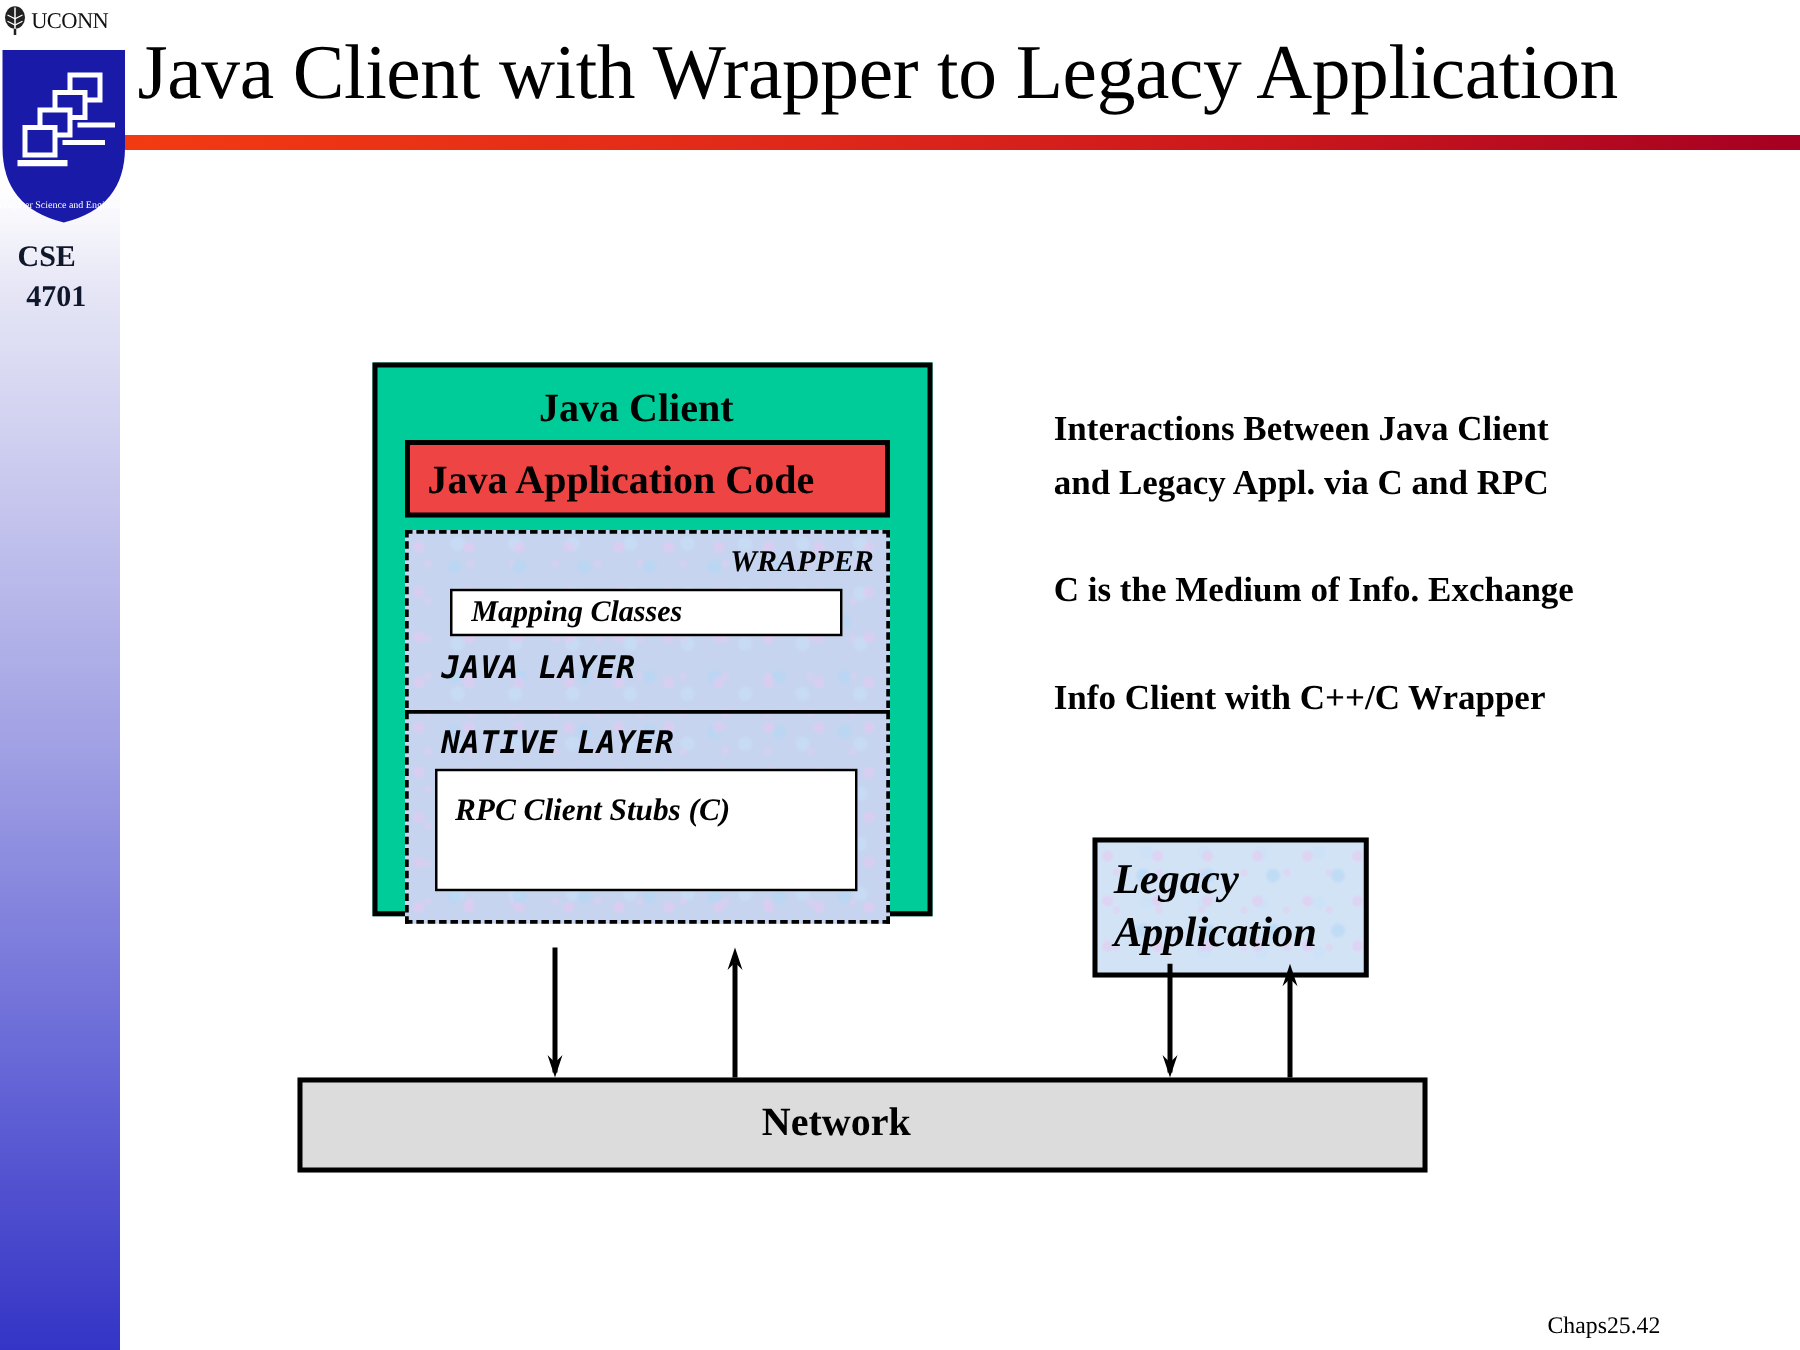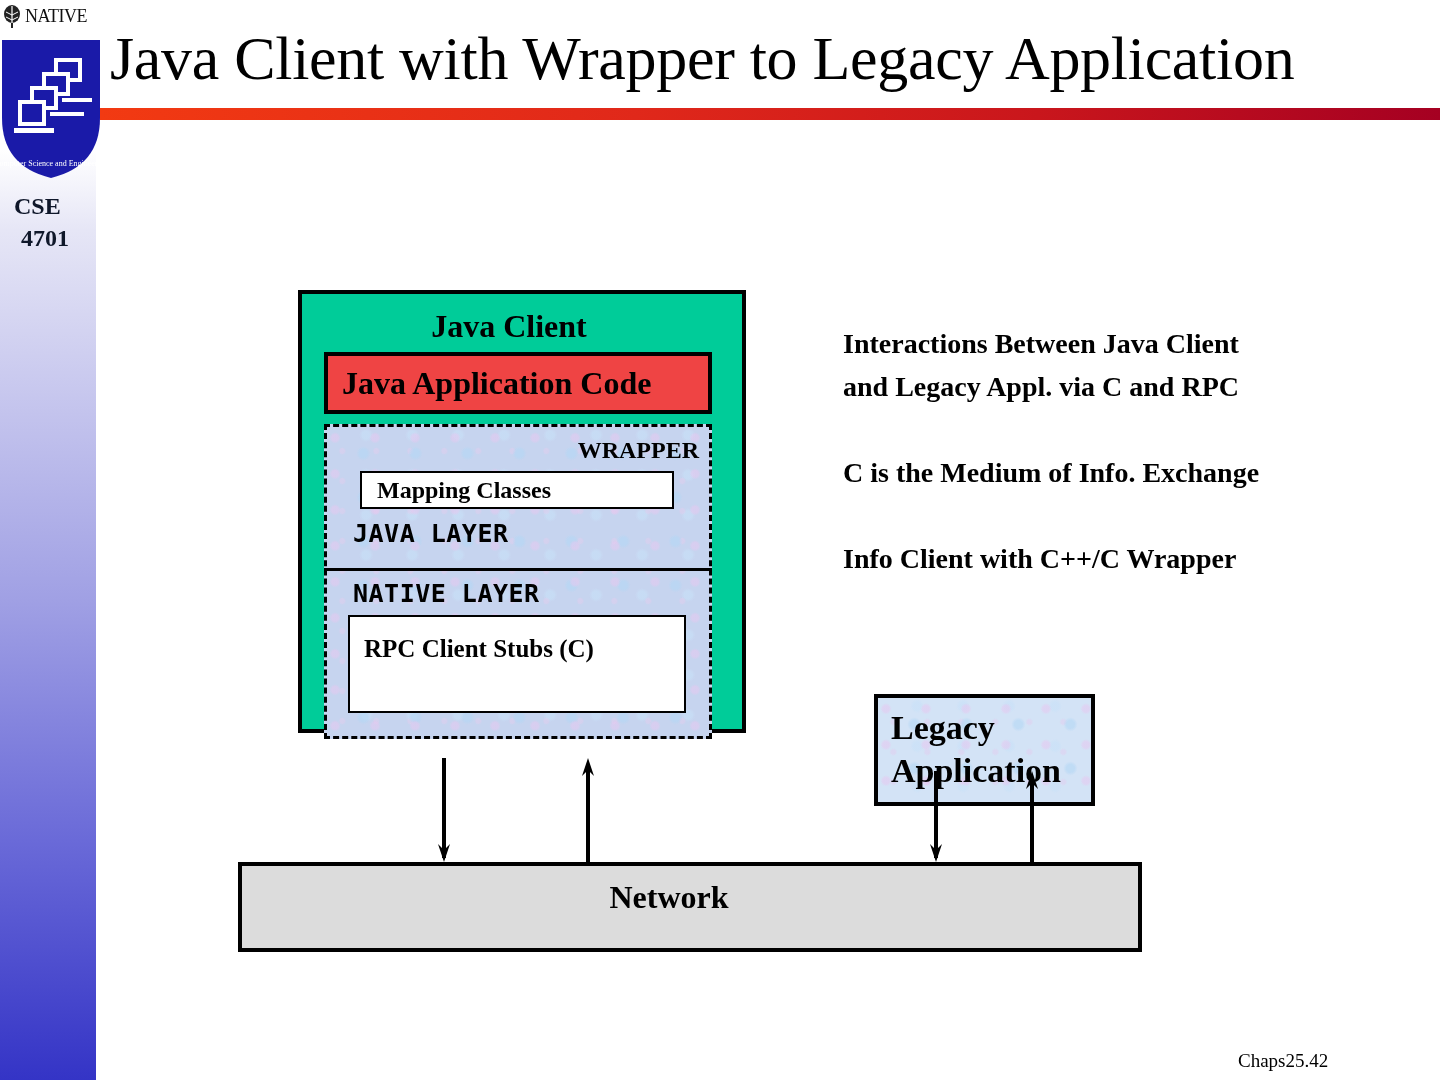--- a/index.html
+++ b/index.html
@@ -40,20 +40,21 @@
     padding-left: 14px; line-height: 54px; white-space: nowrap;
   }
   .texture {
     background-color: #c6d4ef;
     background-image:
       radial-gradient(circle at 20% 30%, rgba(230,200,240,0.55) 0 8%, transparent 14%),
       radial-gradient(circle at 70% 60%, rgba(180,215,245,0.6) 0 9%, transparent 16%),
       radial-gradient(circle at 45% 80%, rgba(225,205,238,0.5) 0 7%, transparent 13%),
       radial-gradient(circle at 85% 20%, rgba(200,225,248,0.55) 0 8%, transparent 14%);
     background-size: 40px 36px, 52px 44px, 34px 30px, 46px 40px;
+    font-style: italic;
   }
   .wrapper {
     position: absolute; left: 22px; top: 130px; width: 388px; height: 315px;
     border: 3px dashed #000;
   }
   .wrapper-label { position: absolute; right: 10px; top: 10px; font-weight: bold; font-size: 24px; }
   .mapping {
     position: absolute; left: 33px; top: 44px; width: 314px; height: 38px;
     background: #fff; border: 2px solid #000; font-weight: bold; font-size: 24px;
     padding-left: 15px; line-height: 34px; white-space: nowrap;
@@ -65,26 +66,25 @@
   .native-box {
     position: absolute; left: 21px; top: 188px; width: 338px; height: 98px;
     background: #fff; border: 2px solid #000; font-weight: bold; font-size: 25px;
     padding: 15px 0 0 14px; line-height: 34px; white-space: nowrap;
   }
 
   .legacy {
     position: absolute; left: 874px; top: 670px; width: 221px; height: 112px;
     border: 4px solid #000; font-weight: bold; font-size: 34px; line-height: 43px;
     padding: 8px 0 0 13px;
-    margin-top: 24px;
   }
   .legacy.texture { background-color: #d3e3f6; }
 
   .network {
-    position: absolute; left: 238px; top: 862px; width: 904px; height: 90px;
+    position: absolute; left: 238px; top: 862px; width: 904px; height: 76px;
     background: #dcdcdc; border: 4px solid #000; text-align: center;
     font-weight: bold; font-size: 32px; line-height: 62px; padding-right: 42px;
   }
 
   .arrows { position: absolute; left: 0; top: 0; width: 1440px; height: 1080px; pointer-events: none; }
 
   .notes { position: absolute; left: 843px; top: 322px; font-weight: bold; font-size: 28px; line-height: 43px; white-space: nowrap; }
   .notes p { margin-bottom: 43px; }
 
   .footer { position: absolute; left: 1238px; top: 1050px; font-size: 19px; font-family: "Liberation Serif", serif; }
@@ -94,21 +94,21 @@
 
 <div class="sidebar"></div>
 
 <div class="uconn-brand">
   <svg class="oak" viewBox="0 0 20 24">
     <ellipse cx="10" cy="10" rx="8" ry="9" fill="#222"></ellipse>
     <path d="M10 2 L10 22" stroke="#fff" stroke-width="1.2"></path>
     <path d="M4 8 L10 11 L16 8 M4 13 L10 16 L16 13" stroke="#fff" stroke-width="1" fill="none"></path>
     <rect x="9" y="19" width="2" height="5" fill="#222"></rect>
   </svg>
-  <span class="word">NATIVE</span>
+  <span class="word">UCONN</span>
 </div>
 
 <svg class="shield" viewBox="0 0 102 142">
   <path d="M2 2 H100 V80 Q100 128 51 140 Q2 128 2 80 Z" fill="#1a1aa8"></path>
   <g fill="#fff">
     <rect x="54" y="20" width="28" height="24"></rect>
       <rect x="58" y="24" width="20" height="16" fill="#1a1aa8"></rect>
     <rect x="42" y="34" width="28" height="24"></rect>
       <rect x="46" y="38" width="20" height="16" fill="#1a1aa8"></rect>
     <rect x="30" y="48" width="28" height="24"></rect>

